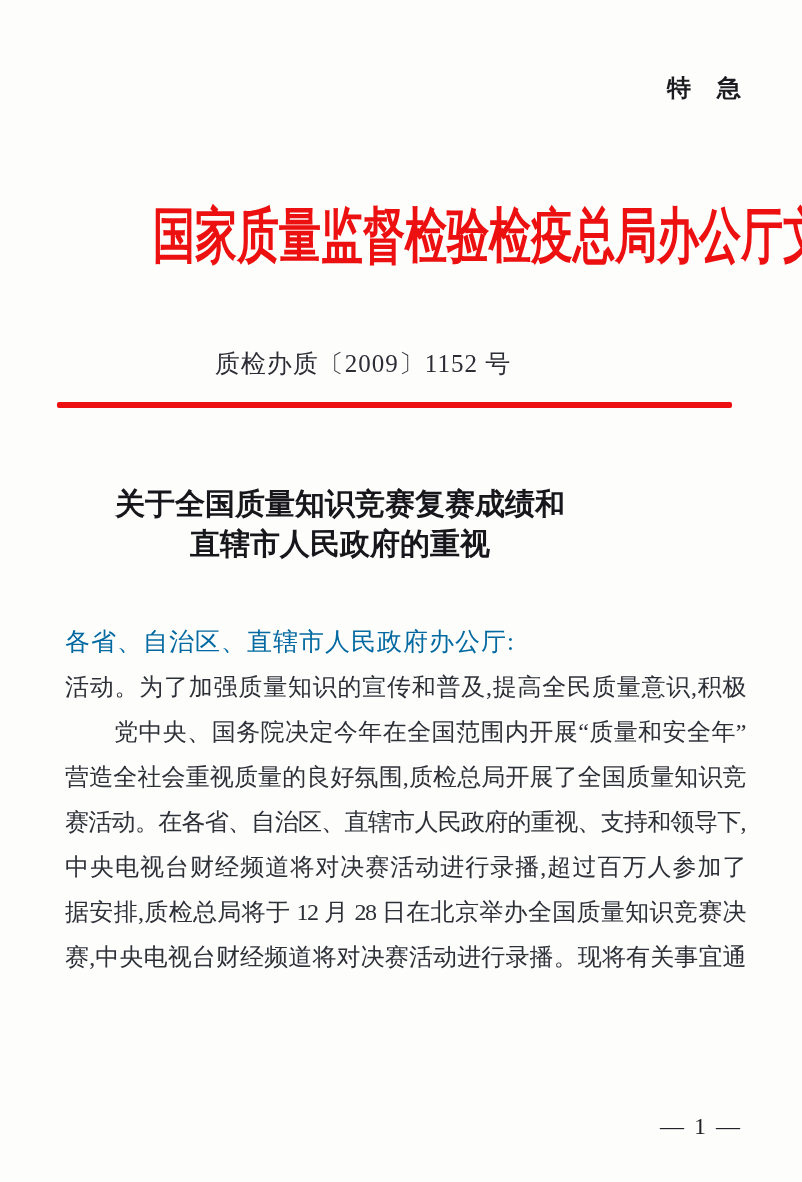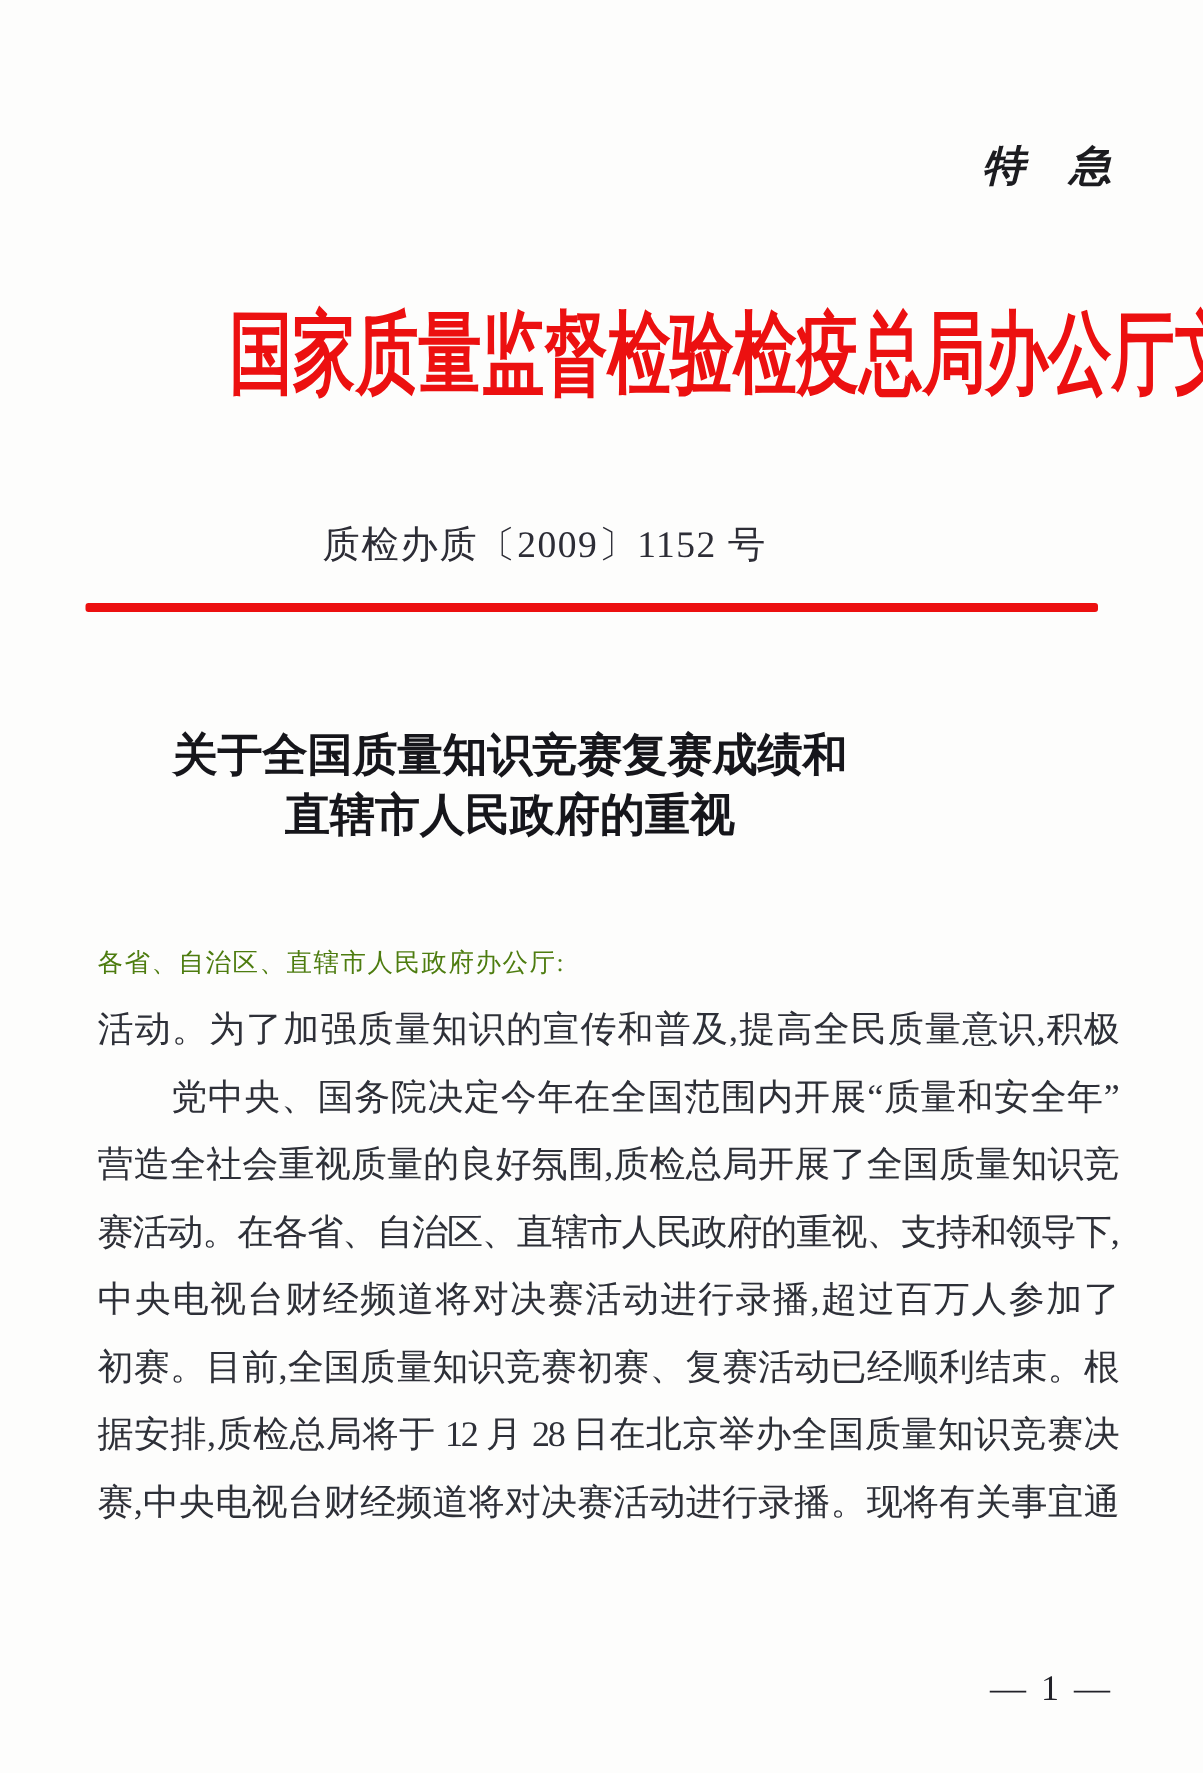--- a/index.html
+++ b/index.html
@@ -14,30 +14,29 @@
     font-family: "Liberation Serif", serif;
     color: #2e3038;
     overflow: hidden;
   }
   .page {
     position: absolute;
     inset: 0;
   }
   .urgency {
     position: absolute;
-    top: 95px;
+    top: 72px;
     right: 60px;
     font-family: "Liberation Sans", sans-serif;
     font-weight: bold;
-    font-size: 28px;
+    font-size: 24px;
     line-height: 32px;
     color: #1c1c20;
     letter-spacing: 1px;
     white-space: nowrap;
-    font-style: italic;
   }
   .letterhead {
     position: absolute;
     top: 204px;
     left: 0;
     width: 802px;
     text-align: center;
     font-size: 60px;
     line-height: 64px;
     font-weight: bold;
@@ -79,24 +78,24 @@
     font-size: 30px;
     line-height: 40px;
     color: #16161b;
     letter-spacing: 0px;
   }
   .addressee {
     position: absolute;
     top: 626px;
     left: 65px;
     width: 690px;
-    font-size: 17px;
+    font-size: 25px;
     line-height: 32px;
     letter-spacing: 1px;
-    color: #4d7c0f;
+    color: #0369a1;
   }
   .body-block {
     position: absolute;
     top: 665px;
     left: 65px;
     width: 680px;
     font-size: 24px;
     letter-spacing: -1.5px;
     color: #2e3038;
   }
@@ -145,20 +144,19 @@
   </div>
 
   <div class="addressee">各省、自治区、直辖市人民政府办公厅:</div>
 
   <div class="body-block">
     <div class="body-line just">活动。为了加强质量知识的宣传和普及,提高全民质量意识,积极</div>
     <div class="body-line just indent">党中央、国务院决定今年在全国范围内开展“质量和安全年”</div>
     <div class="body-line just">营造全社会重视质量的良好氛围,质检总局开展了全国质量知识竞</div>
     <div class="body-line just">赛活动。在各省、自治区、直辖市人民政府的重视、支持和领导下,</div>
     <div class="body-line just">中央电视台财经频道将对决赛活动进行录播,超过百万人参加了</div>
-    <div class="body-line just">初赛。目前,全国质量知识竞赛初赛、复赛活动已经顺利结束。根</div>
     <div class="body-line just">据安排,质检总局将于 12 月 28 日在北京举办全国质量知识竞赛决</div>
     <div class="body-line just">赛,中央电视台财经频道将对决赛活动进行录播。现将有关事宜通</div>
   </div>
 
   <div class="page-number">— 1 —</div>
 
 </div>
 
 </body></html>

